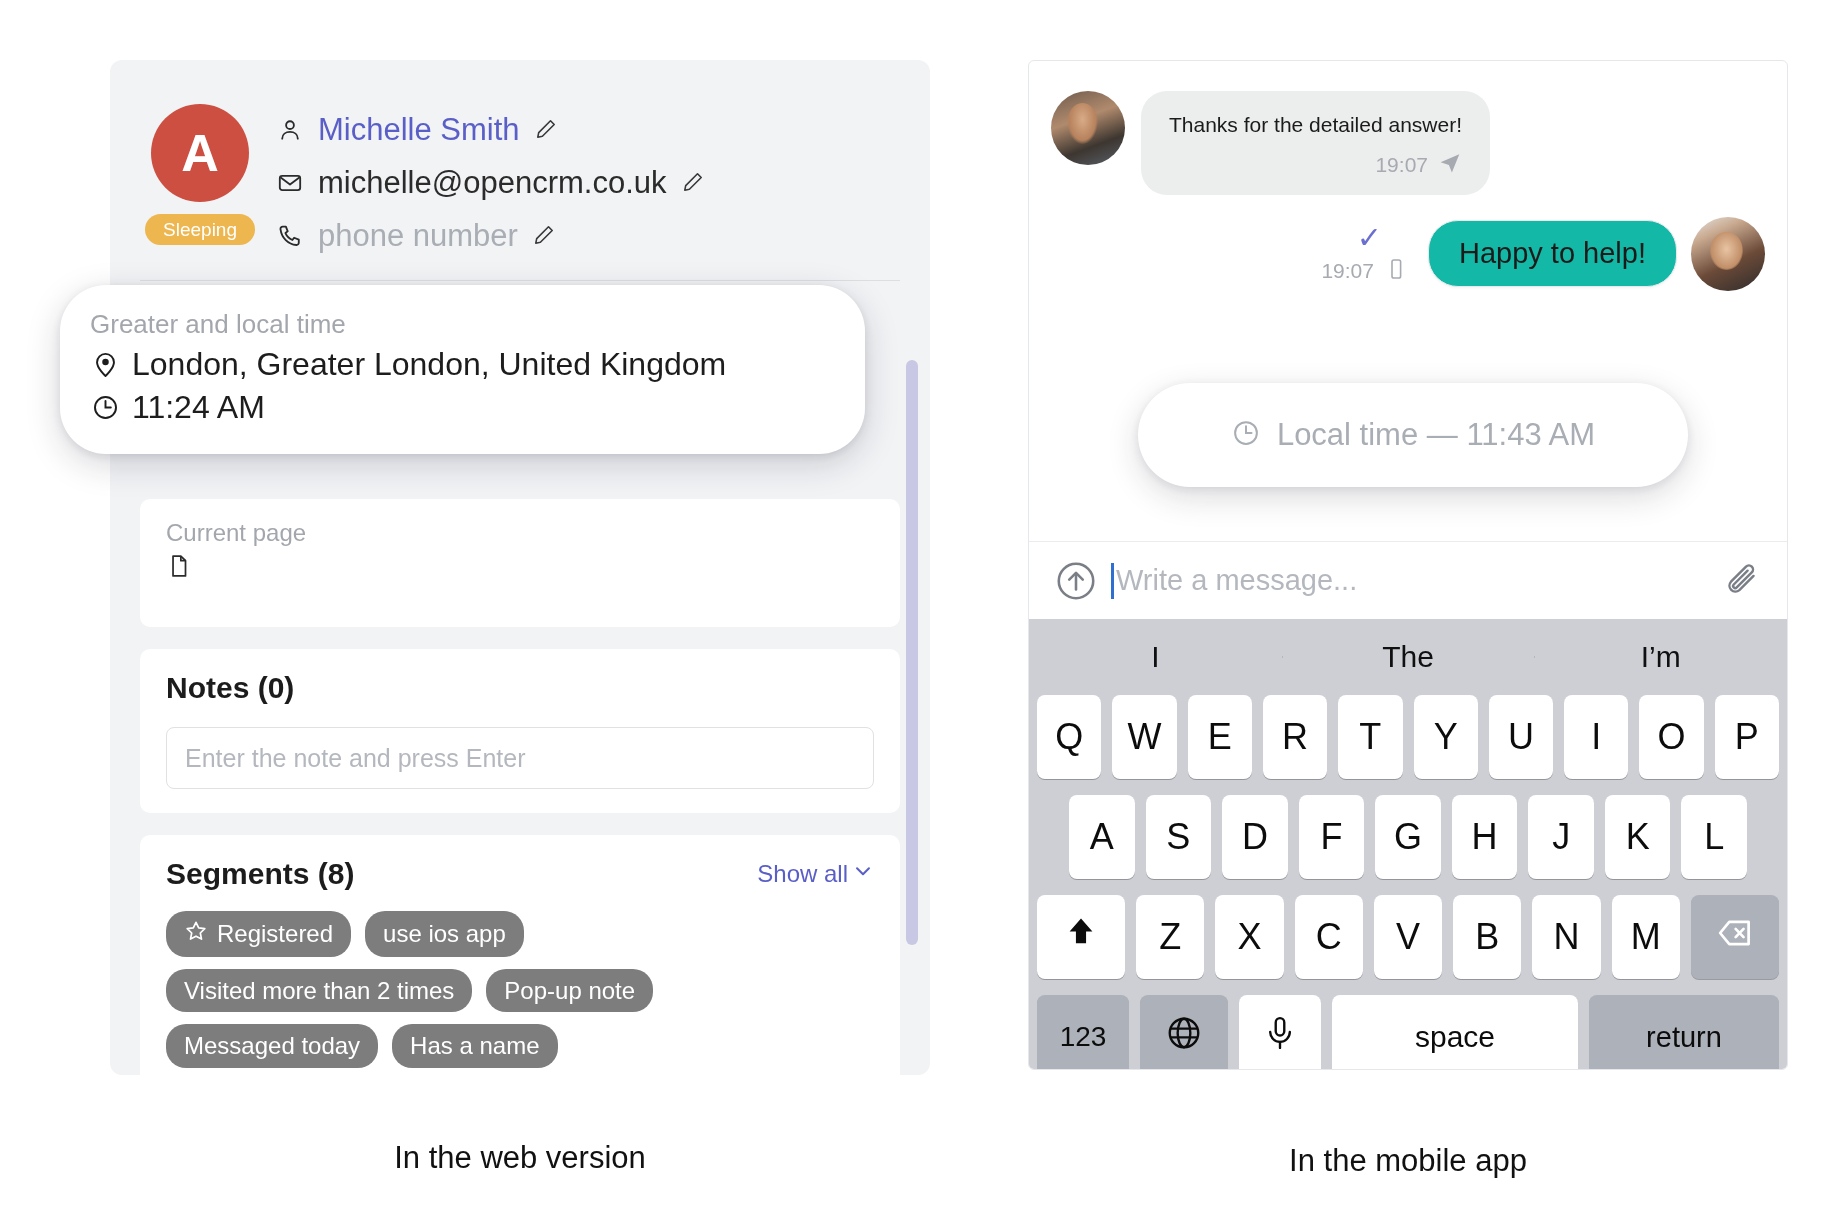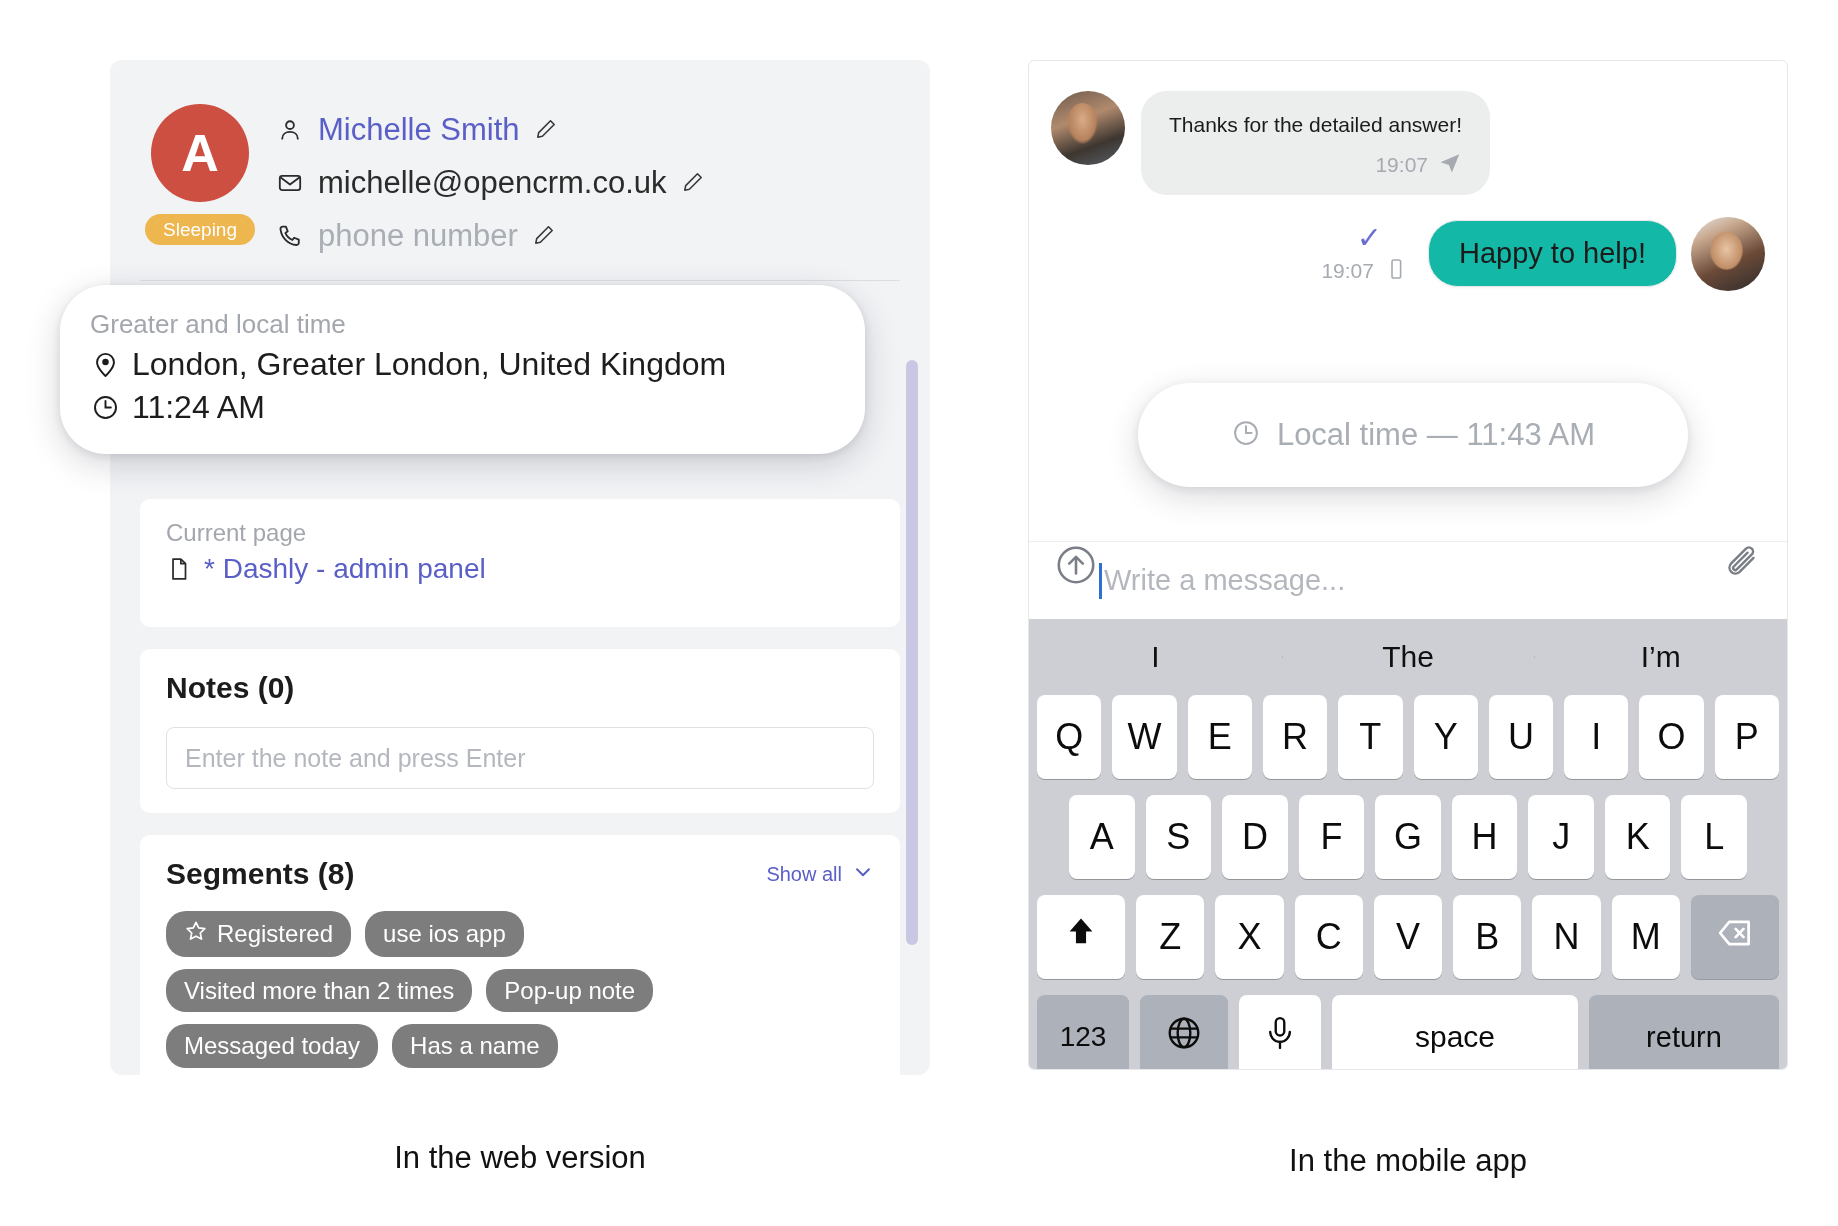--- a/index.html
+++ b/index.html
@@ -62,21 +62,21 @@
   .note-input {
     margin-top: 22px; width: 100%; height: 62px;
     border: 1px solid #dfe1e5; border-radius: 8px;
     padding: 0 18px; font-size: 25px; color: #2b2b2b;
     font-family: "Liberation Sans", sans-serif;
     background: #fff; outline: none;
   }
   .note-input::placeholder { color: #b4b8be; }
 
   .seg-head { display:flex; align-items:center; justify-content: space-between; }
-  .show-all { display:flex; align-items:center; gap: 10px; font-size: 20px; color: #5a5fc7; cursor: pointer; text-align: center; }
+  .show-all { display:flex; align-items:center; gap: 4px; font-size: 24px; color: #5a5fc7; cursor: pointer; text-align: center; }
   .show-all svg { width: 22px; height: 22px; }
   .chips { margin-top: 20px; display: flex; flex-wrap: wrap; gap: 12px 14px; max-width: 600px; }
   .chip {
     background: #7d7d7d; color: #ffffff;
     border-radius: 20px; padding: 8px 18px;
     font-size: 24px; line-height: 1.15;
     display: inline-flex; align-items: center; gap: 9px;
     white-space: nowrap;
     justify-content: space-between;
   }
@@ -149,21 +149,21 @@
     background: #ffffff; border-radius: 52px;
     box-shadow: 0 10px 32px rgba(30,30,50,.16), 0 2px 8px rgba(30,30,50,.09);
     display: flex; align-items: center; justify-content: center; gap: 16px;
     z-index: 9;
   }
   .localtime-pill svg { width: 30px; height: 30px; }
   .localtime-text { font-size: 31px; color: #a9adb4; }
 
   .composer {
     border-top: 1px solid #ebecee;
-    height: 78px; display: flex; gap: 0;
+    height: 78px; display: flex; align-items: center; gap: 12px;
     padding: 0 24px;
   }
   .comp-btn { width: 46px; height: 46px; flex: 0 0 46px; display:flex;align-items:center;justify-content:center; }
   .comp-btn svg { width: 44px; height: 44px; }
   .comp-input-wrap { flex: 1; display: flex; align-items: center; }
   .caret { width: 3px; height: 36px; background: #2f6fd0; margin-right: 2px; }
   .comp-input {
     flex: 1; border: none; outline: none; background: transparent;
     font-size: 29px; color: #1b1b1b; font-family: "Liberation Sans", sans-serif;
   }
@@ -274,21 +274,20 @@
 
       <div class="card current-page">
         <div class="muted-label">Current page</div>
         <div class="page-line">
           <span class="ic">
             <svg viewBox="0 0 24 24" fill="none" stroke="#2b2b2b" stroke-width="1.6" stroke-linejoin="round">
               <path d="M6.5 2.8h7.2l4.3 4.3v14.1H6.5z"></path>
                 <path d="M13.7 2.8v4.3H18"></path>
             </svg>
           </span>
-          <span class="page-link">* Dashly - admin panel</span>
         </div>
       </div>
 
       <div class="card">
         <div class="card-title">Notes (0)</div>
         <input class="note-input" type="text" placeholder="Enter the note and press Enter" style="">
       </div>
 
       <div class="card">
         <div class="seg-head">

